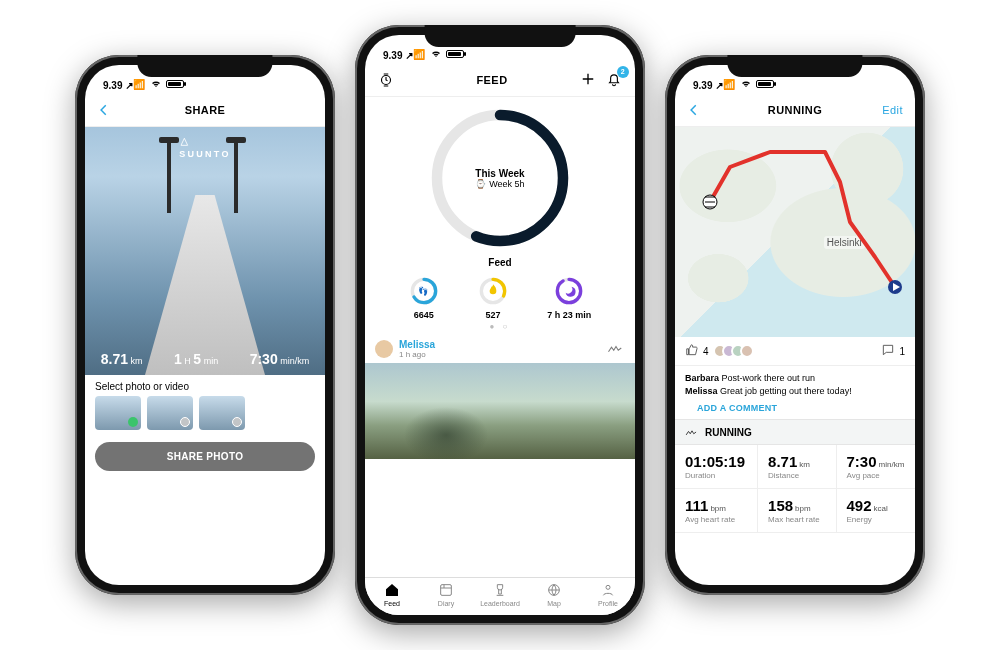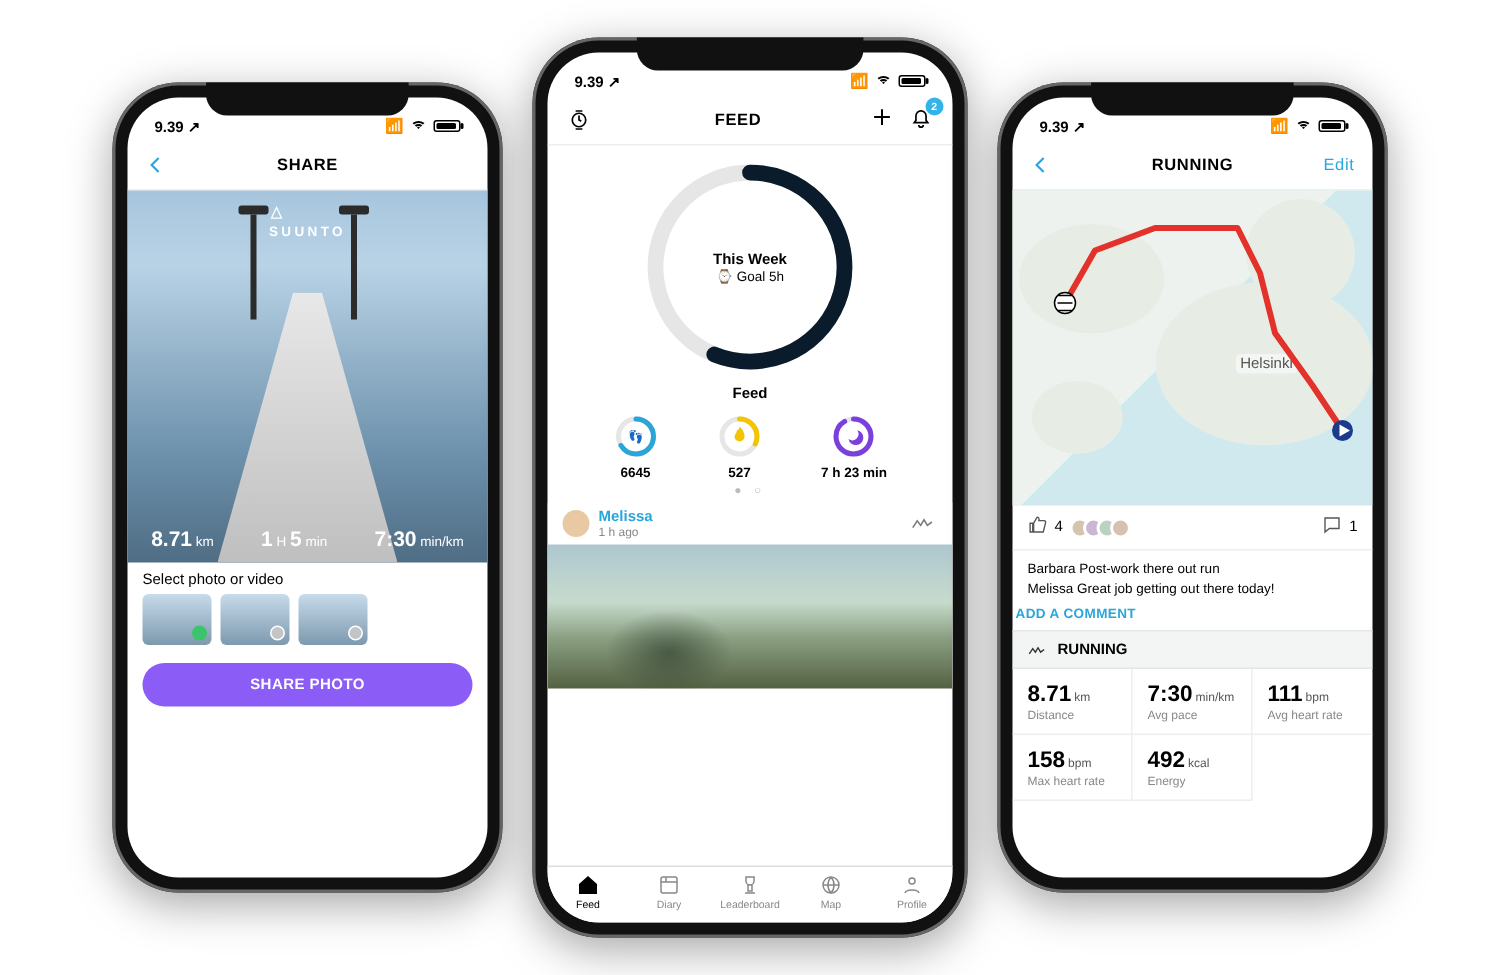--- a/index.html
+++ b/index.html
@@ -32,21 +32,21 @@
     top: 0; left: 50%; transform: translateX(-50%);
     width: 52%; height: 22px;
     background: #111;
     border-bottom-left-radius: 14px;
     border-bottom-right-radius: 14px;
     z-index: 50;
   }
 
   .status-bar {
     height: 28px;
-    display: flex; align-items: flex-end; justify-content: space-between;
+    display: flex; align-items: flex-end; 
     padding: 0 18px 2px 18px;
     font-size: 10px; font-weight: 600;
   }
   .status-icons { display:flex; gap:4px; align-items:center; }
   .sig, .wifi, .batt { display:inline-block; }
   .sig { width:12px; color:#000;}
   .wifi { width:12px;}
   .batt { width:18px; height:8px; border:1px solid #000; border-radius:2px; position:relative;}
   .batt::after { content:""; position:absolute; right:-3px; top:1px; width:2px; height:4px; background:#000; border-radius:1px;}
   .batt .fill { position:absolute; left:1px; top:1px; height:4px; width:13px; background:#000; border-radius:1px;}
@@ -98,21 +98,21 @@
   .selector-label{ font-size:10px; padding:6px 10px 4px; color:#000;}
   .thumbs{ display:flex; gap:6px; padding:0 10px 8px;}
   .thumb{ width:46px; height:34px; border-radius:4px; position:relative; background:linear-gradient(180deg,#c7dbea,#7d99ae);}
   .thumb .dot{ position:absolute; right:3px; bottom:3px; width:10px;height:10px;border-radius:50%;}
   .thumb.sel .dot{ background:#3bc46c;}
   .thumb .dot.gray{ background:rgba(200,200,200,.9); border:1px solid #fff;}
   .btn{
     margin:4px 10px; padding:9px 0; text-align:center; border-radius:20px;
     font-size:10px; font-weight:700; letter-spacing:.03em;
   }
-  .btn.primary{ background:#8b5cf6; color:#fff;}
+  .btn.primary{ background:#737373; color:#fff;}
   .btn.secondary{ background:#fff; color:#38add8; border:1px solid #38add8;}
 
   
   .ring-wrap{ margin:6px auto 0; width:150px; height:150px; position:relative;}
   .ring-wrap svg{ width:100%; height:100%;}
   .ring-text{ position:absolute; inset:0; display:flex; flex-direction:column; align-items:center; justify-content:center;}
   .ring-text .label{ font-size:10px; font-weight:600; margin-bottom:0;}
   .ring-text .num{ font-size:34px; font-weight:400; letter-spacing:-.02em;}
   .ring-text .num .sub{ font-size:10px; padding:0 2px;}
   .ring-text .goal{ font-size:9px; margin-top:0;}
@@ -168,22 +168,22 @@
   .map svg.route{ position:absolute; inset:0; width:100%; height:100%;}
   .social-row{
     display:flex; align-items:center; justify-content:space-between;
     padding:6px 10px; font-size:10px; border-bottom:1px solid #eee;
   }
   .social-row .left{ display:flex; align-items:center; gap:4px;}
   .faces{ display:flex; }
   .faces .f{ width:14px;height:14px;border-radius:50%;background:#d5c4b0;border:2px solid #fff;}
   .faces .f + .f{ margin-left:-5px;}
   .comments{ padding:6px 10px; font-size:9px; line-height:1.4;}
-  .comments .n{ font-weight:400;}
-  .add-comment{ color:#2aa5da; font-weight:700; font-size:9px; letter-spacing:.03em; padding:0 2px 6px;}
+  .comments .n{ font-weight:700;}
+  .add-comment{ color:#2aa5da; font-weight:700; font-size:9px; letter-spacing:.03em; padding:0 22px 6px;}
   .section-head{
     background:#f3f5f5; padding:6px 10px; font-size:10px; font-weight:700;
     display:flex; align-items:center; gap:6px; border-top:1px solid #e5e5e5; border-bottom:1px solid #e5e5e5;
   }
   .metrics{ display:grid; grid-template-columns:repeat(3,1fr); }
   .metric{ padding:8px 10px; border-right:1px solid #eee; border-bottom:1px solid #eee;}
   .metric:nth-child(3n){ border-right:none;}
   .metric .v{ font-size:15px; font-weight:700;}
   .metric .u{ font-size:8px; font-weight:400; color:#555; margin-left:2px;}
   .metric .l{ font-size:8px; color:#888;}
@@ -289,21 +289,21 @@
       </span>
     </div>
 
     <div class="ring-wrap">
       <svg viewBox="0 0 100 100">
         <circle cx="50" cy="50" r="42" fill="none" stroke="#e6e6e6" stroke-width="7"></circle>
         <circle cx="50" cy="50" r="42" fill="none" stroke="#0a1b2c" stroke-width="7" stroke-dasharray="264" stroke-dashoffset="116" stroke-linecap="round" transform="rotate(-90 50 50)"></circle>
       </svg>
       <div class="ring-text">
         <div class="label">This Week</div>
-        <div class="goal">⌚ <span>Goal 5h</span></div>
+        <div class="goal">⌚ <span>Week 5h</span></div>
       </div>
     </div>
 
     <div class="today-label">Feed</div>
     <div class="today-row">
       <div class="mini">
         <svg viewBox="0 0 36 36">
             <circle cx="18" cy="18" r="14" fill="none" stroke="#e6e6e6" stroke-width="4"></circle>
             <circle cx="18" cy="18" r="14" fill="none" stroke="#2aa5da" stroke-width="4" stroke-dasharray="88" stroke-dashoffset="30" stroke-linecap="round" transform="rotate(-90 18 18)"></circle>
             <text x="18" y="22" text-anchor="middle" font-size="10" fill="#2aa5da">👣</text>
@@ -453,20 +453,24 @@
     <div class="add-comment">ADD A COMMENT</div>
 
     <div class="section-head">
       <svg width="14" height="12" viewBox="0 0 24 18" fill="none" stroke="#333" stroke-width="1.6">
           <path d="M2 14l4-6 3 4 3-5 3 5 4-3"></path>
         </svg>
       <span>RUNNING</span>
     </div>
     <div class="metrics">
       <div class="metric">
+          <div><span class="v">01:05:19</span><span class="u"></span></div>
+          <div class="l">Duration</div>
+        </div>
+      <div class="metric">
           <div><span class="v">8.71</span><span class="u">km</span></div>
           <div class="l">Distance</div>
         </div>
       <div class="metric">
           <div><span class="v">7:30</span><span class="u">min/km</span></div>
           <div class="l">Avg pace</div>
         </div>
       <div class="metric">
           <div><span class="v">111</span><span class="u">bpm</span></div>
           <div class="l">Avg heart rate</div>

